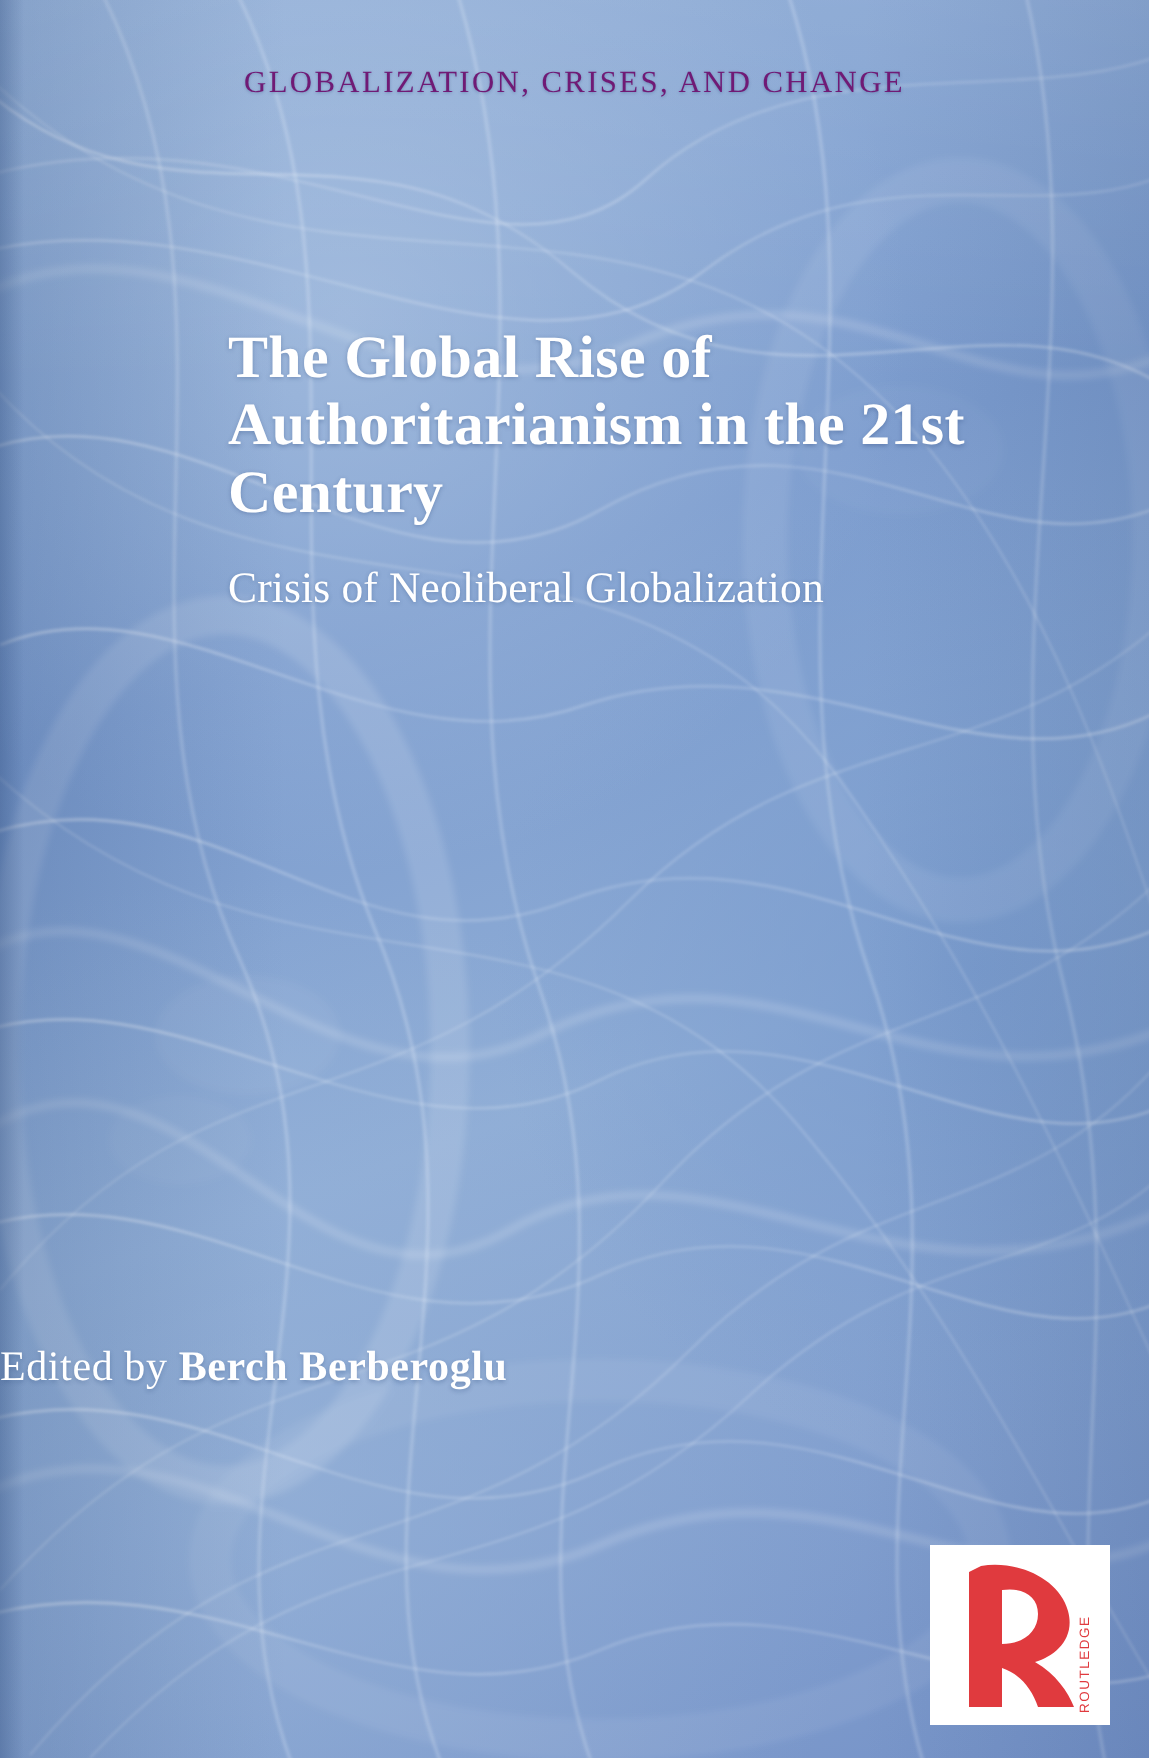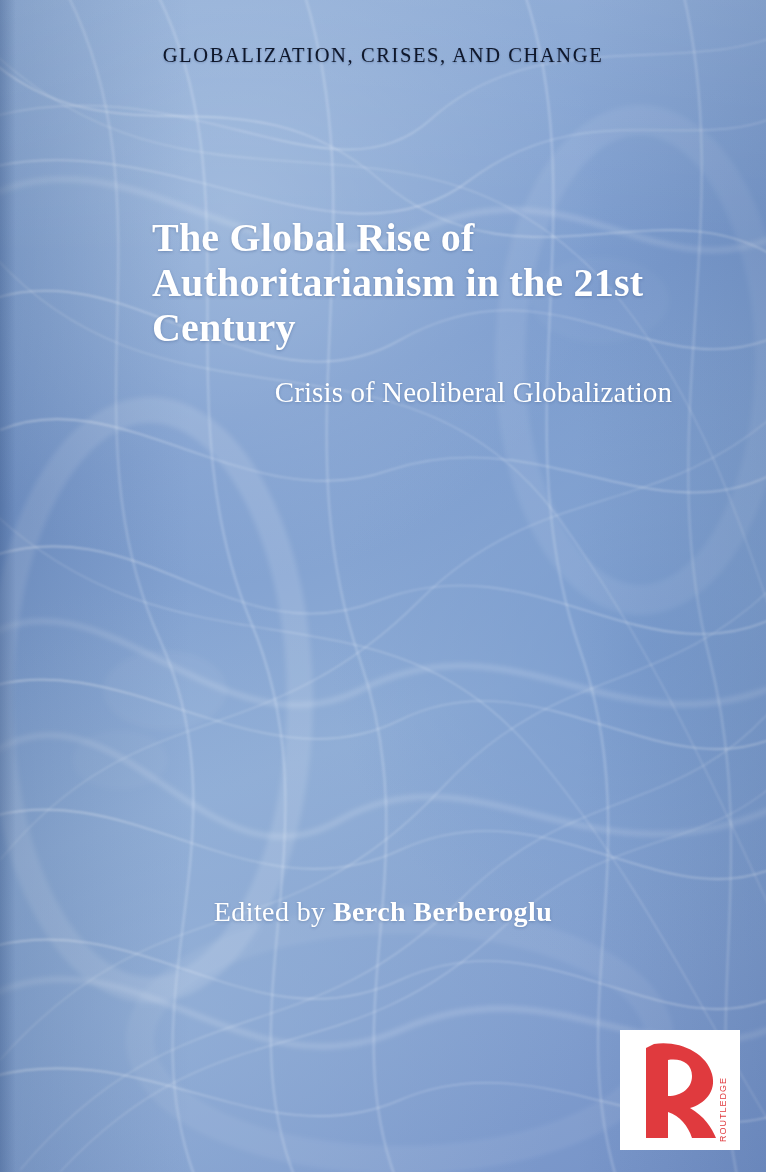--- a/index.html
+++ b/index.html
@@ -49,21 +49,21 @@
 
   .series {
     position: absolute;
     top: 44px;
     left: 0;
     width: 100%;
     text-align: center;
     font-size: 20.5px;
     letter-spacing: 1.6px;
     font-family: "Liberation Serif", serif;
-    color: #0f172a;
+    color: #701a75;
     text-shadow: 0 1px 2px rgba(40,70,120,0.35);
   }
 
   .title-block {
     position: absolute;
     top: 200px;
     left: 152px;
     width: 520px;
     margin-top: 16px;
   }
@@ -75,29 +75,29 @@
     margin: 0;
     text-shadow: 0 1px 3px rgba(40,70,120,0.35);
   }
   .subtitle {
     margin: 24px 0 0 0;
     font-size: 29px;
     line-height: 1.26;
     font-weight: 400;
     letter-spacing: 0.1px;
     text-shadow: 0 1px 3px rgba(40,70,120,0.32);
-    text-align: right;
+    text-align: left;
   }
 
   .editor {
     position: absolute;
     top: 896px;
     left: 0;
     width: 100%;
-    text-align: center;
+    text-align: left;
     font-size: 28px;
     letter-spacing: 0.4px;
     text-shadow: 0 1px 3px rgba(40,70,120,0.32);
   }
   .editor .edited-by { font-weight: 400; }
   .editor .editor-name { font-weight: 700; }
 
   .logo {
     position: absolute;
     right: 26px;

